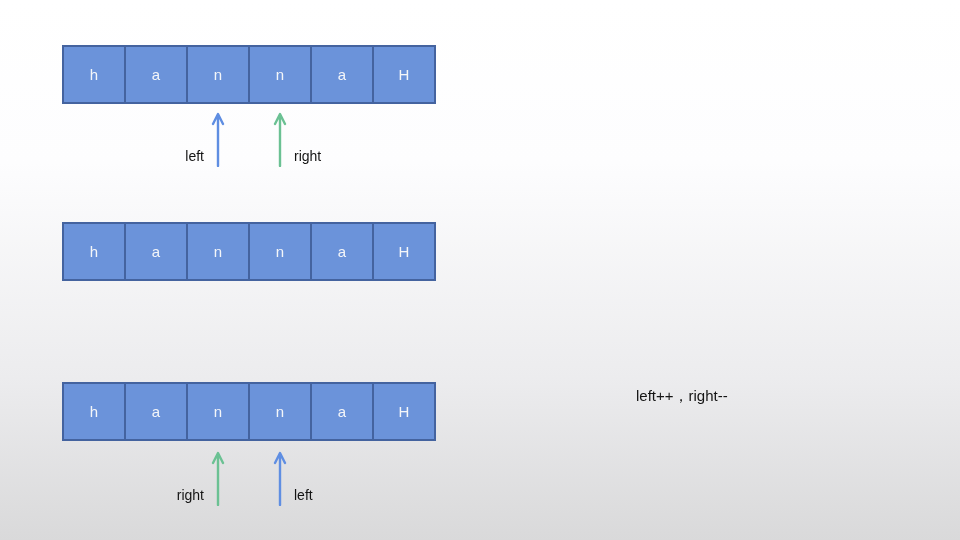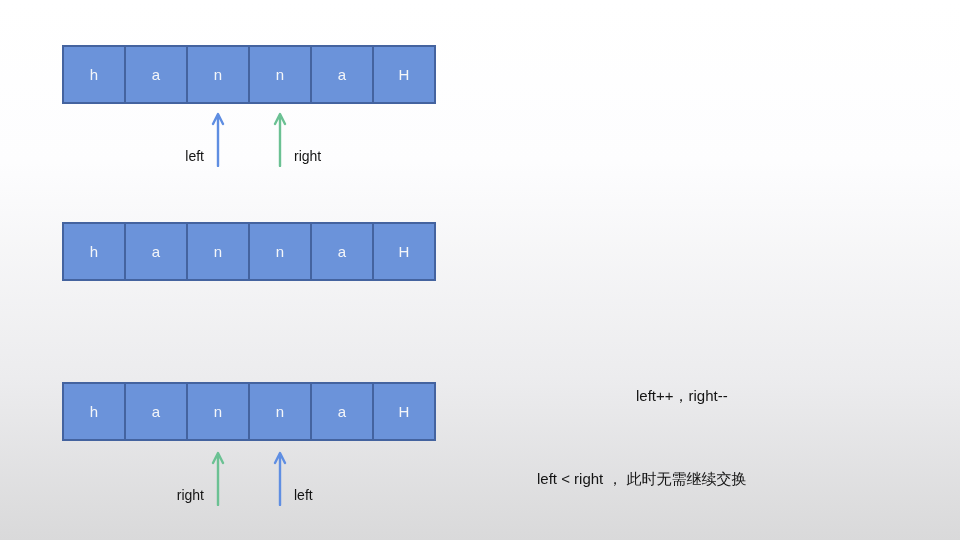--- a/index.html
+++ b/index.html
@@ -129,15 +129,14 @@
       <path d="M7 55 L7 4 M2 13 L7 3 L12 13" fill="none" stroke="currentColor" stroke-width="2.4" stroke-linecap="round" stroke-linejoin="round"></path>
     </svg>
   </div>
   <div class="arrow arrow-blue arrow-r3-left">
     <svg viewBox="0 0 14 56" xmlns="http://www.w3.org/2000/svg">
       <path d="M7 55 L7 4 M2 13 L7 3 L12 13" fill="none" stroke="currentColor" stroke-width="2.4" stroke-linecap="round" stroke-linejoin="round"></path>
     </svg>
   </div>
   <div class="pointer-label label-r3-left">left</div>
 
-  <div class="annotation annotation-stop">left &lt; right ， 此时无需继续交换</div>
 
 </div>
 
 </body></html>

